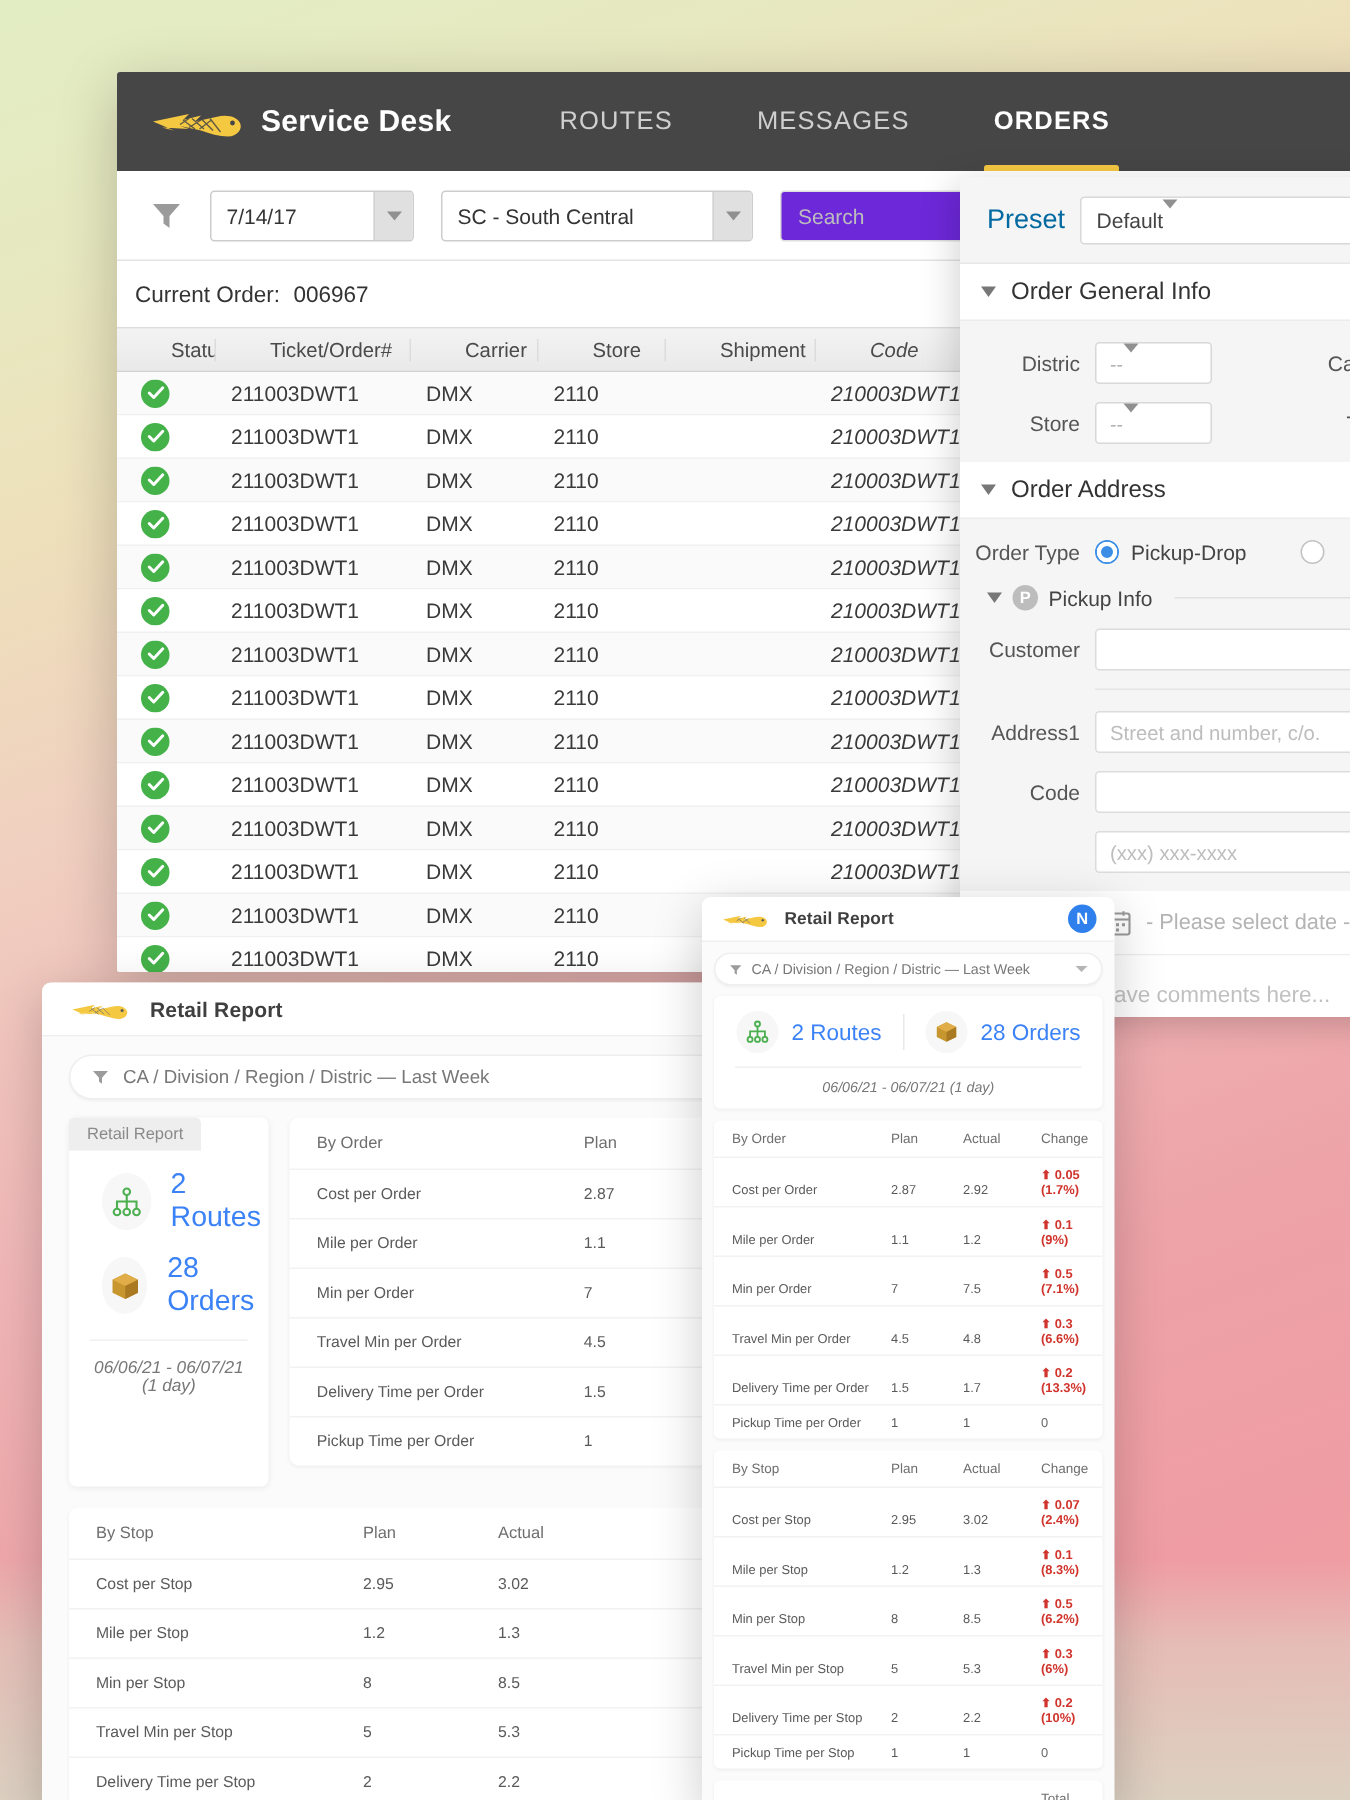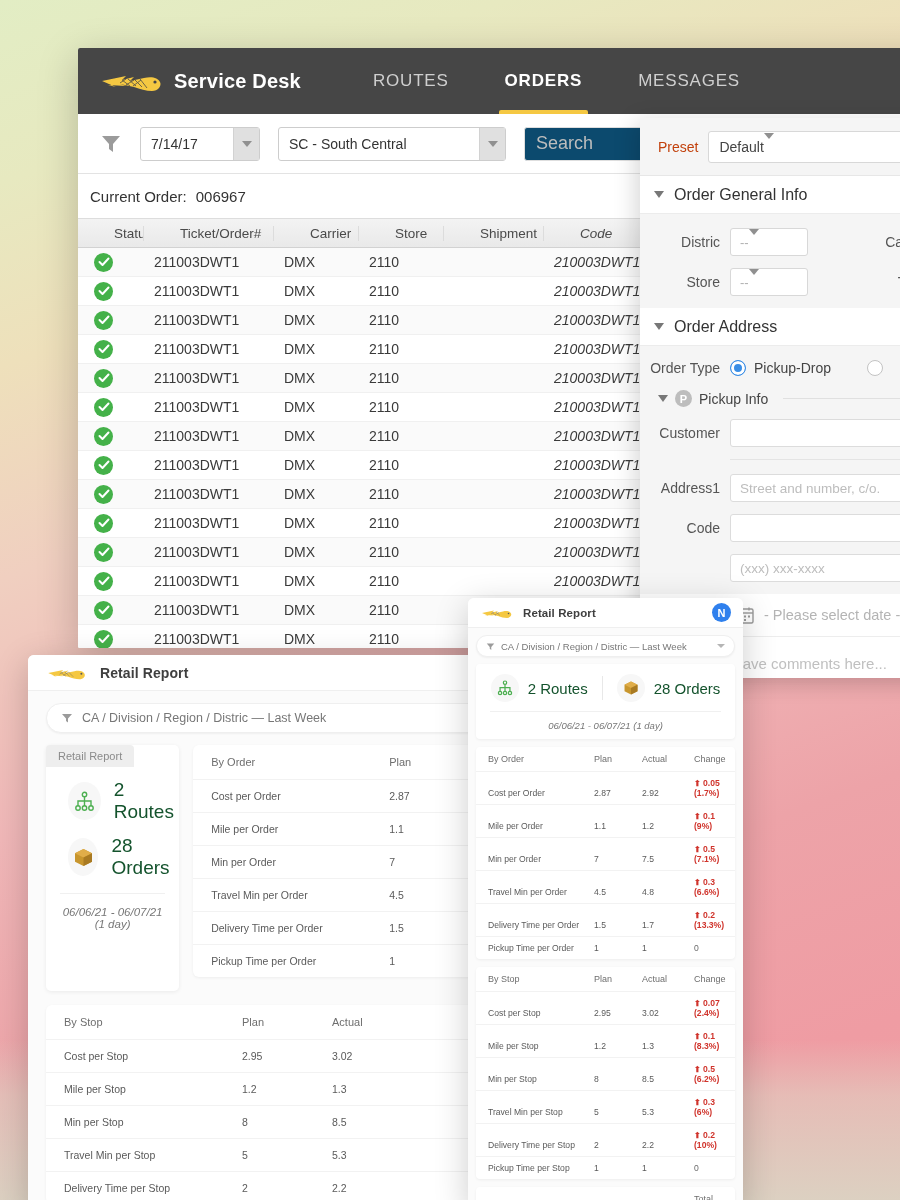--- a/index.html
+++ b/index.html
@@ -111,30 +111,30 @@
     border-left: 1px solid #d2d2d2;
     display: flex; align-items: center; justify-content: center;
     position: absolute; right: 0; top: 0;
   }
   .caret-down {
     width: 0; height: 0;
     border-left: 5px solid transparent;
     border-right: 5px solid transparent;
     border-top: 6px solid #909090;
   }
-  #select-date { width: 120px; padding-right: 30px; }
-  #select-region { width: 228px; padding-right: 30px; text-align: center; }
+  #select-date { width: 136px; padding-right: 30px; }
+  #select-region { width: 208px; padding-right: 30px; text-align: center; }
   #search-box {
     width: 150px; height: 34px;
     border: 1px solid #dedede;
     border-radius: 3px;
-    background: #0c4a6e;
+    background: #6d28d9;
     display: flex; align-items: center;
     padding-left: 11px;
-    font-size: 18px;
+    font-size: 14px;
     color: #bdbdbd;
   }
 
   
   .current-order {
     height: 44px;
     display: flex; align-items: center;
     padding-left: 12px;
     font-size: 15px;
     color: #333;
@@ -192,21 +192,21 @@
     font-size: 14px;
     color: #444;
   }
   .op-presetbar {
     height: 58px;
     background: #f5f5f5;
     display: flex; align-items: center;
     padding-left: 18px; gap: 10px;
     border-bottom: 1px solid #e7e7e7;
   }
-  .op-preset-label { font-size: 14px; color: #c2410c; }
+  .op-preset-label { font-size: 18px; color: #0369a1; }
   .op-preset-select {
     width: 200px; height: 32px;
     background: #fff;
     border: 1px solid #d8d8d8;
     border-radius: 3px;
     display: flex; align-items: center;
     padding-left: 10px;
     position: relative;
     font-size: 14px;
   }
@@ -366,21 +366,21 @@
   .stat {
     display: flex; align-items: center; gap: 9px;
     padding: 0 14px;
   }
   .stat-ico {
     width: 28px; height: 28px; border-radius: 50%;
     background: #f7f7f7;
     display: flex; align-items: center; justify-content: center;
   }
   .stat-ico svg { width: 16px; height: 16px; }
-  .stat-val { font-size: 15px; color: #14532d; font-weight: 500; }
+  .stat-val { font-size: 15px; color: #3b82f6; font-weight: 500; }
   .v-sep { width: 1px; height: 24px; background: #e8e8e8; }
   .daterange {
     text-align: center;
     font-size: 9.5px; font-style: italic;
     color: #777;
     margin-top: 9px;
     padding-top: 8px;
     border-top: 1px solid #f0f0f0;
     margin-left: 14px; margin-right: 14px;
   }
@@ -459,22 +459,22 @@
           <line x1="40" y1="14" x2="47" y2="23"></line>
           <line x1="20" y1="18" x2="26" y2="14"></line>
           <line x1="26" y1="20" x2="34" y2="15"></line>
           <line x1="33" y1="21" x2="41" y2="15"></line>
         </g>
       </svg>
     </span>
     <span class="brand-title">Service Desk</span>
     <div class="nav-items">
       <div class="nav-item">ROUTES</div>
+      <div class="nav-item">MESSAGES</div>
       <div class="nav-item active">ORDERS</div>
-      <div class="nav-item">MESSAGES</div>
     </div>
   </div>
 
   <div class="filterbar">
     <span class="funnel-icon">
       <svg viewBox="0 0 22 22" width="22" height="22">
         <path d="M2 3 H20 L13 11 V19 L9 16 V11 Z" fill="#9b9b9b"></path>
       </svg>
     </span>
     <div class="fake-select" id="select-date">

